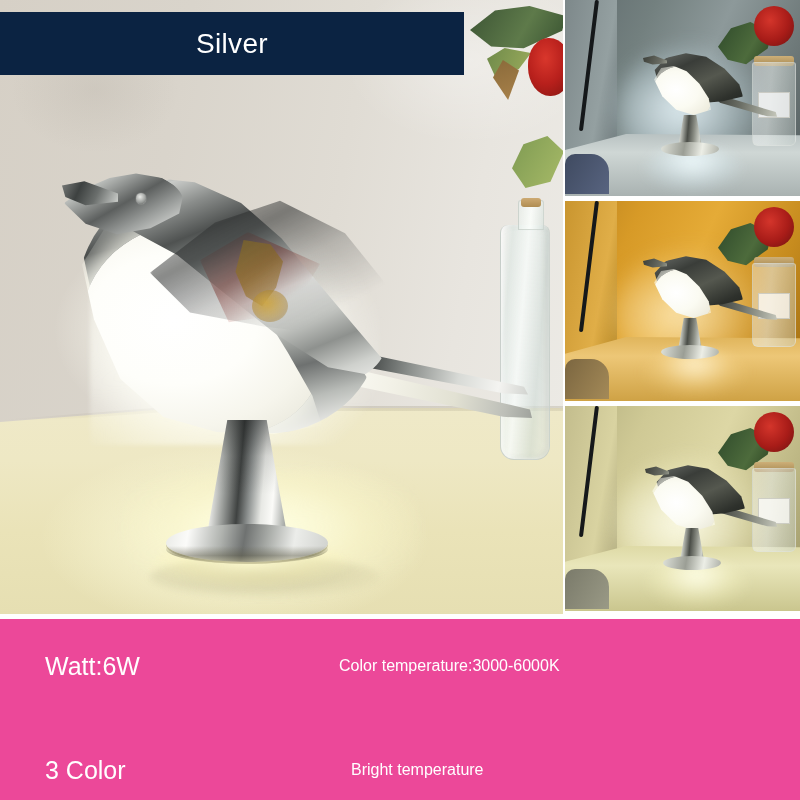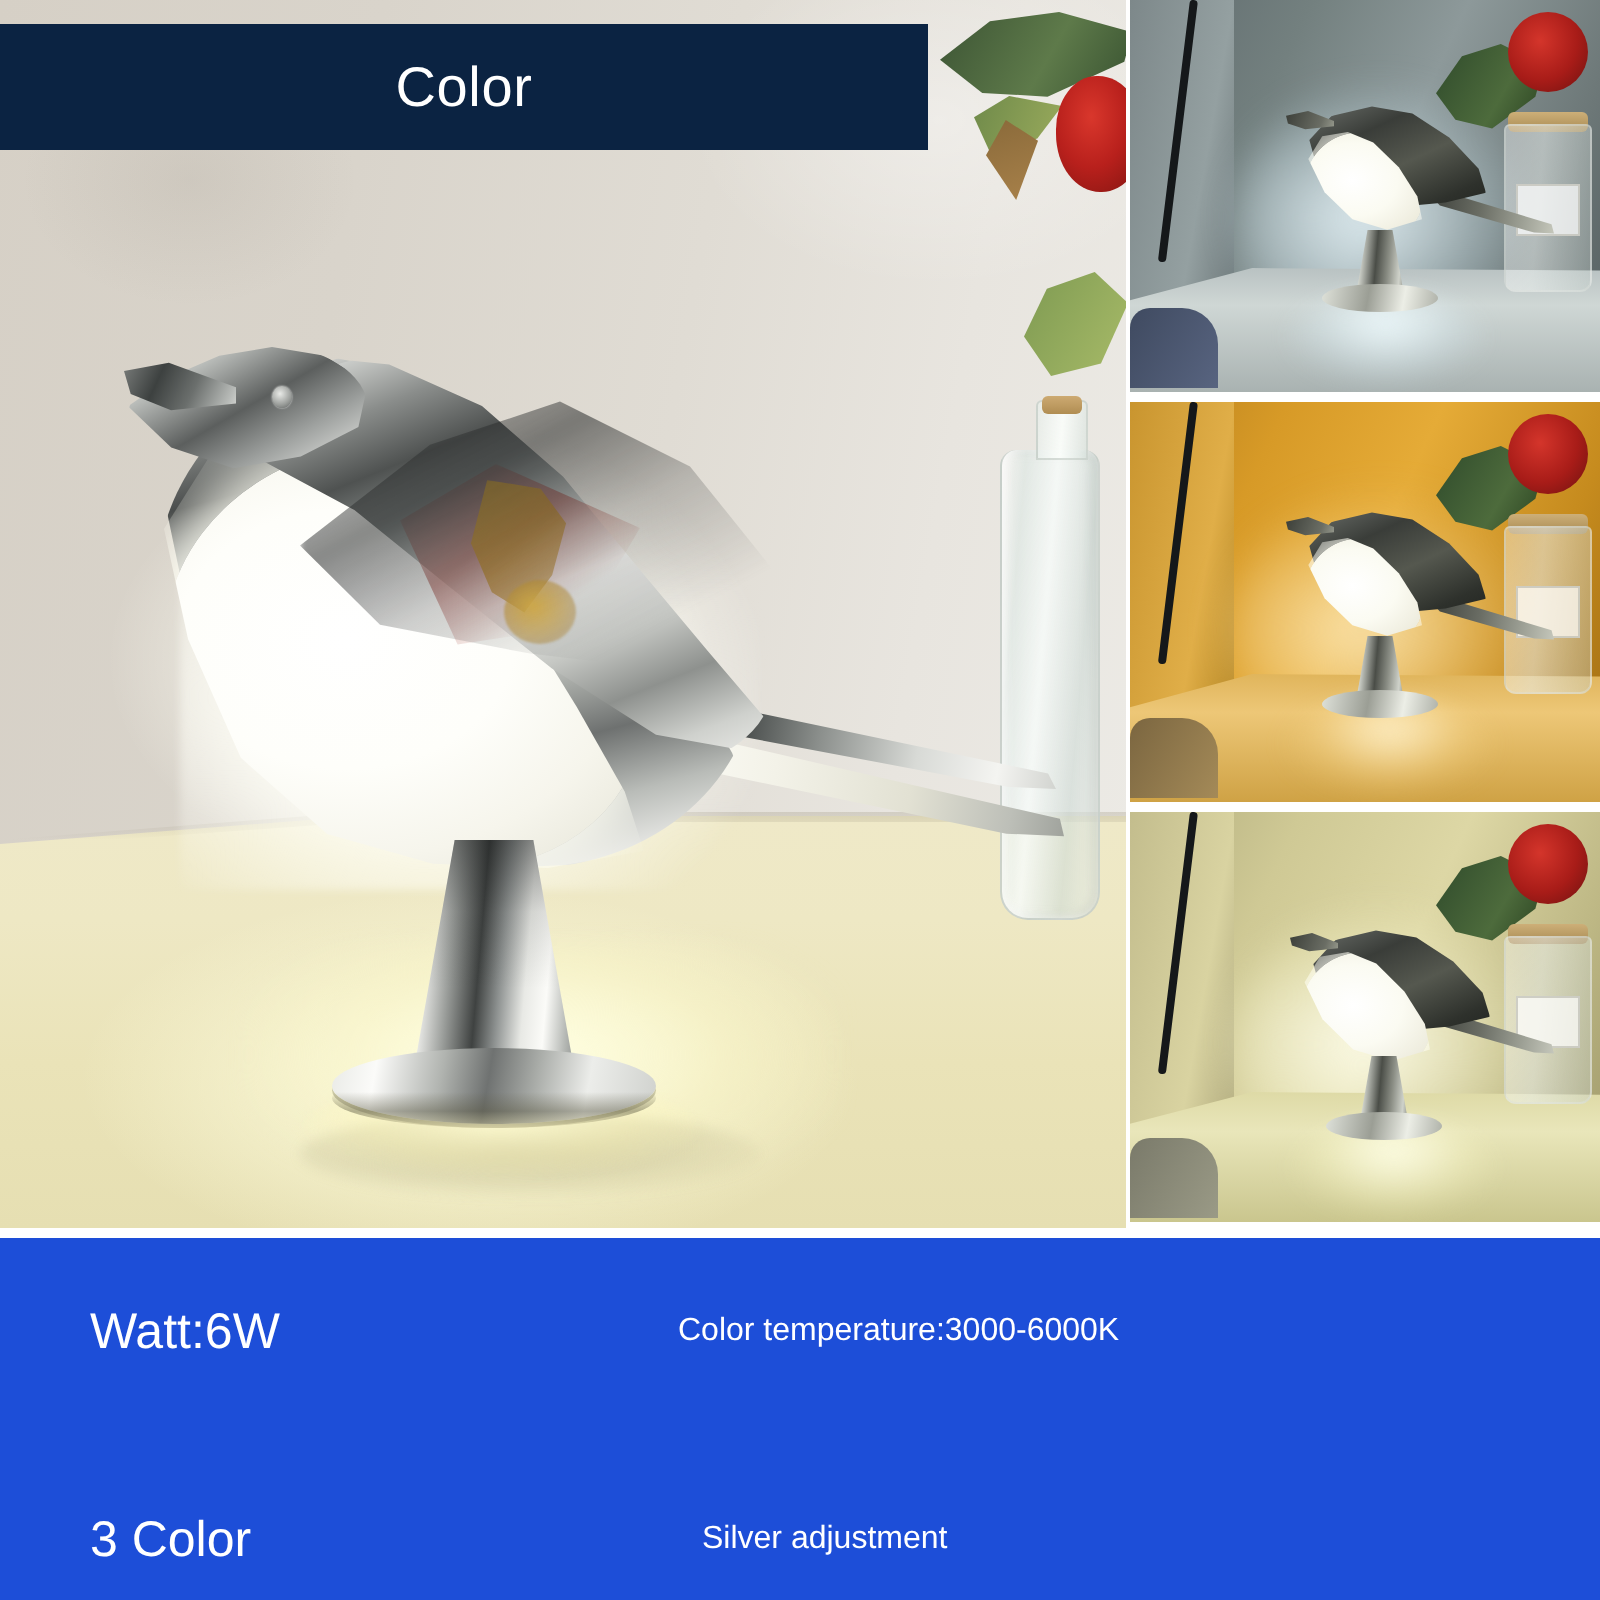--- a/index.html
+++ b/index.html
@@ -350,21 +350,21 @@
   .t3 .tb-belly{ left:86px; top:70px; width:64px; height:58px; }
   .t3 .tb-beak{ left:80px; top:60px; }
   .t3 .tb-tail{ left:150px; top:100px; }
   .t3 .tb-cone{ left:114px; top:122px; }
   .t3 .tb-base{ left:98px; top:150px; }
   .t3 .tb-spill{ left:80px; top:156px; width:104px; height:46px; background:radial-gradient(ellipse at 50% 30%, rgba(255,255,232,.92), rgba(250,248,200,.32) 50%, rgba(0,0,0,0) 78%); }
 
   
   .specs{
     position:absolute; left:0; top:619px; width:800px; height:181px;
-    background:#1d4ed8;
+    background:#ec4899;
   }
   .spec-row{
     position:absolute; left:0; width:800px; height:50px;
     display:flex; align-items:center;
   }
   .r1{ top:22px; } .r2{ top:74px; } .r3{ top:126px; }
   .spec-c1{ position:absolute; left:45px; color:#fff; font-size:25px; white-space:nowrap; }
   .spec-c2{ position:absolute; left:339px; color:#fff; font-size:16px; white-space:nowrap; }
   .spec-c2.indent{ left:351px; }
 </style>
@@ -410,21 +410,21 @@
 
       <div class="ped-cone"></div>
       <div class="ped-cone-shade"></div>
       <div class="table-shadow"></div>
       <div class="ped-base-glow"></div>
       <div class="ped-base"></div>
       <div class="ped-base-rim"></div>
     </div>
 
     <div class="silver-banner">
-      <span>Color</span>
+      <span>Silver</span>
     </div>
   </div>
 
   <div class="thumbcol">
 
     <div class="thumb t1">
       <div class="t-wall"></div>
       <div class="t-curtain"></div>
       <div class="t-cord"></div>
       <div class="t-glow"></div>
@@ -487,17 +487,17 @@
     </div>
   </div>
 
   <div class="specs">
     <div class="spec-row r1">
       <span class="spec-c1">Watt:6W</span>
       <span class="spec-c2">Color temperature:3000-6000K</span>
     </div>
     <div class="spec-row r3">
       <span class="spec-c1">3 Color</span>
-      <span class="spec-c2 indent">Silver adjustment</span>
+      <span class="spec-c2 indent">Bright temperature</span>
     </div>
   </div>
 
 </div>
 
 </body></html>

